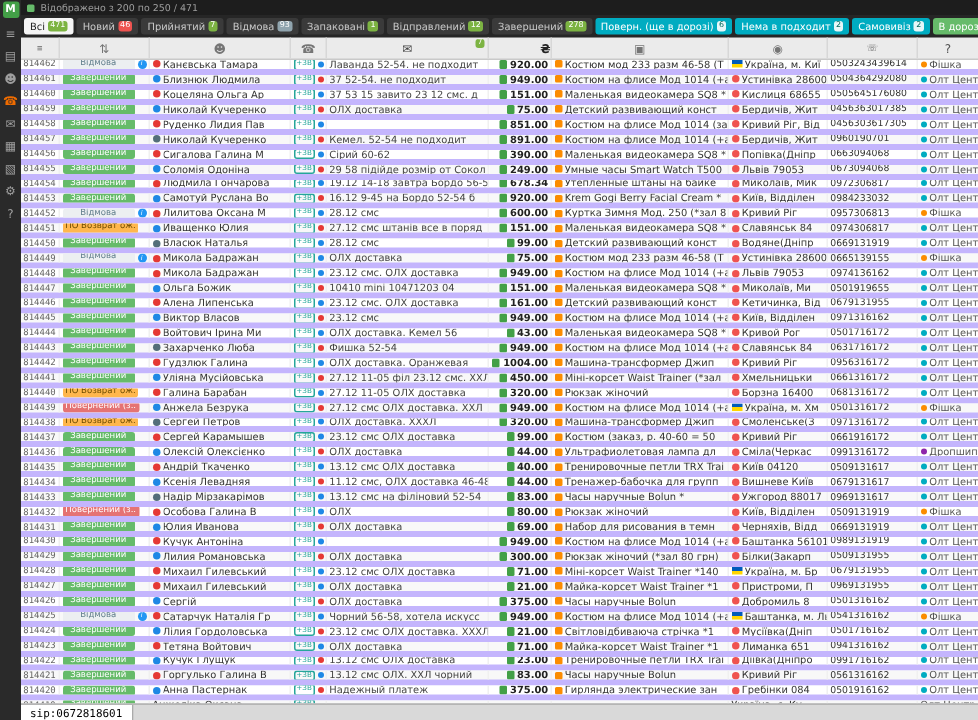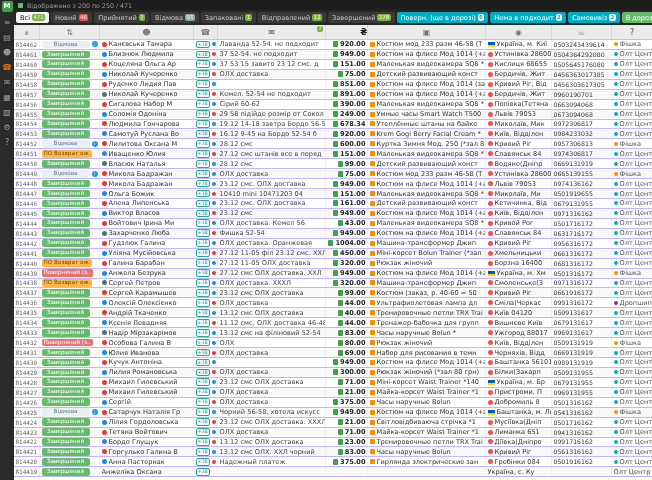--- a/index.html
+++ b/index.html
@@ -23,21 +23,21 @@
   .tab.green{background:#66bb6a;color:#fff}
   .cnt{font-size:5.3px;background:#7cb342;color:#fff;border-radius:2px;padding:0 1.5px;line-height:1.4}
   .cnt.r{background:#ef5350}.cnt.gy{background:#90a4ae}
   .cnt.w{background:rgba(255,255,255,.9);color:#00695c}
   
   .thead{height:15px;background:#ebebeb;border-bottom:1px solid #c9c9c9;display:flex;flex:none}
   .th{display:flex;align-items:center;justify-content:center;color:#757575;font-size:8px;border-right:1px solid #d7d7d7;position:relative;flex:none}
   .hbadge{position:absolute;top:1px;right:2px;background:#7cb342;color:#fff;font-size:4.8px;border-radius:2px;padding:0 1.5px;line-height:1.3}
   
   .tbody{flex:1;background:#fff;overflow:hidden}
-  .tr{display:flex;height:9.95px;align-items:center;border-bottom:1px solid #c4b5fd;font-size:6.6px;color:#333;background:#fff}
+  .tr{display:flex;height:9.95px;align-items:center;border-bottom:4px solid #c4b5fd;font-size:6.6px;color:#333;background:#fff}
   .tr:nth-child(even){background:#f8f8f8}
   .td{height:100%;display:flex;align-items:center;padding:0 1.5px;white-space:nowrap;overflow:hidden;border-right:1px solid #f0f0f0;flex:none}
   .c-id{width:26px;font-size:6px;color:#666;font-family:"DejaVu Sans Mono",monospace}
   .c-st{width:60px}
   .c-name{width:94px}
   .c-zv{width:24px}
   .c-cm{width:108px;color:#444}
   .c-pr{width:42px;justify-content:flex-end;font-weight:bold;color:#222}
   .c-pd{width:118px}
   .c-rg{width:66px}
@@ -394,40 +394,40 @@
         </div>
         <div class="tr">
           <div class="td c-id">
             <span>814456</span>
           </div>
           <div class="td c-st">
             <span class="badge" style="background: rgb(102, 187, 106); color: rgb(255, 255, 255);">Завершений</span>
           </div>
           <div class="td c-name">
             <span class="pi" style="background: rgb(229, 57, 53);"></span>
-            <span class="nm">Сигалова Набор М</span>
+            <span class="nm">Сигалова Галина М</span>
           </div>
           <div class="td c-zv">
             <span class="zv">+ЗВ</span>
             <span class="mini" style="background: rgb(30, 136, 229);"></span>
           </div>
           <div class="td c-cm">
             <span>Сірий 60-62</span>
           </div>
           <div class="td c-pr">
             <span class="doc"></span>
             <span>390.00</span>
           </div>
           <div class="td c-pd">
             <span class="bask"></span>
             <span>Маленькая видеокамера SQ8 *</span>
           </div>
           <div class="td c-rg">
             <span class="rpin"></span>
-            <span>Попівка(Тетяна</span>
+            <span>Попівка(Дніпр</span>
           </div>
           <div class="td c-ph">
             <span>0663094068</span>
           </div>
           <div class="td c-src">
             <span class="sdot" style="background: rgb(0, 172, 193);"></span>
             <span>Олт Центр</span>
           </div>
         </div>
         <div class="tr">
@@ -981,21 +981,21 @@
           </div>
           <div class="td c-cm">
             <span>27.12 11-05 філ 23.12 смс. ХХЛ</span>
           </div>
           <div class="td c-pr">
             <span class="doc"></span>
             <span>450.00</span>
           </div>
           <div class="td c-pd">
             <span class="bask"></span>
-            <span>Міні-корсет Bolun Trainer (*зал</span>
+            <span>Міні-корсет Waist Trainer (*зал</span>
           </div>
           <div class="td c-rg">
             <span class="rpin"></span>
             <span>Хмельницьки</span>
           </div>
           <div class="td c-ph">
             <span>0661316172</span>
           </div>
           <div class="td c-src">
             <span class="sdot" style="background: rgb(0, 172, 193);"></span>
@@ -1689,21 +1689,21 @@
         </div>
         <div class="tr">
           <div class="td c-id">
             <span>814422</span>
           </div>
           <div class="td c-st">
             <span class="badge" style="background: rgb(102, 187, 106); color: rgb(255, 255, 255);">Завершений</span>
           </div>
           <div class="td c-name">
             <span class="pi" style="background: rgb(30, 136, 229);"></span>
-            <span class="nm">Бордо Глущук</span>
+            <span class="nm">Кучук Глущук</span>
           </div>
           <div class="td c-zv">
             <span class="zv">+ЗВ</span>
             <span class="mini" style="background: rgb(229, 57, 53);"></span>
           </div>
           <div class="td c-cm">
             <span>13.12 смс ОЛХ доставка</span>
           </div>
           <div class="td c-pr">
             <span class="doc"></span>
@@ -1824,14 +1824,17 @@
           </div>
           <div class="td c-ph">
             <span></span>
           </div>
           <div class="td c-src">
             <span>Олт Центр</span>
           </div>
         </div>
       </div>
 
+    <div class="bottombar">
+      <div class="sip">sip:0672818601</div>
+    </div>
   </div>
 </div>
 
 </body></html>

